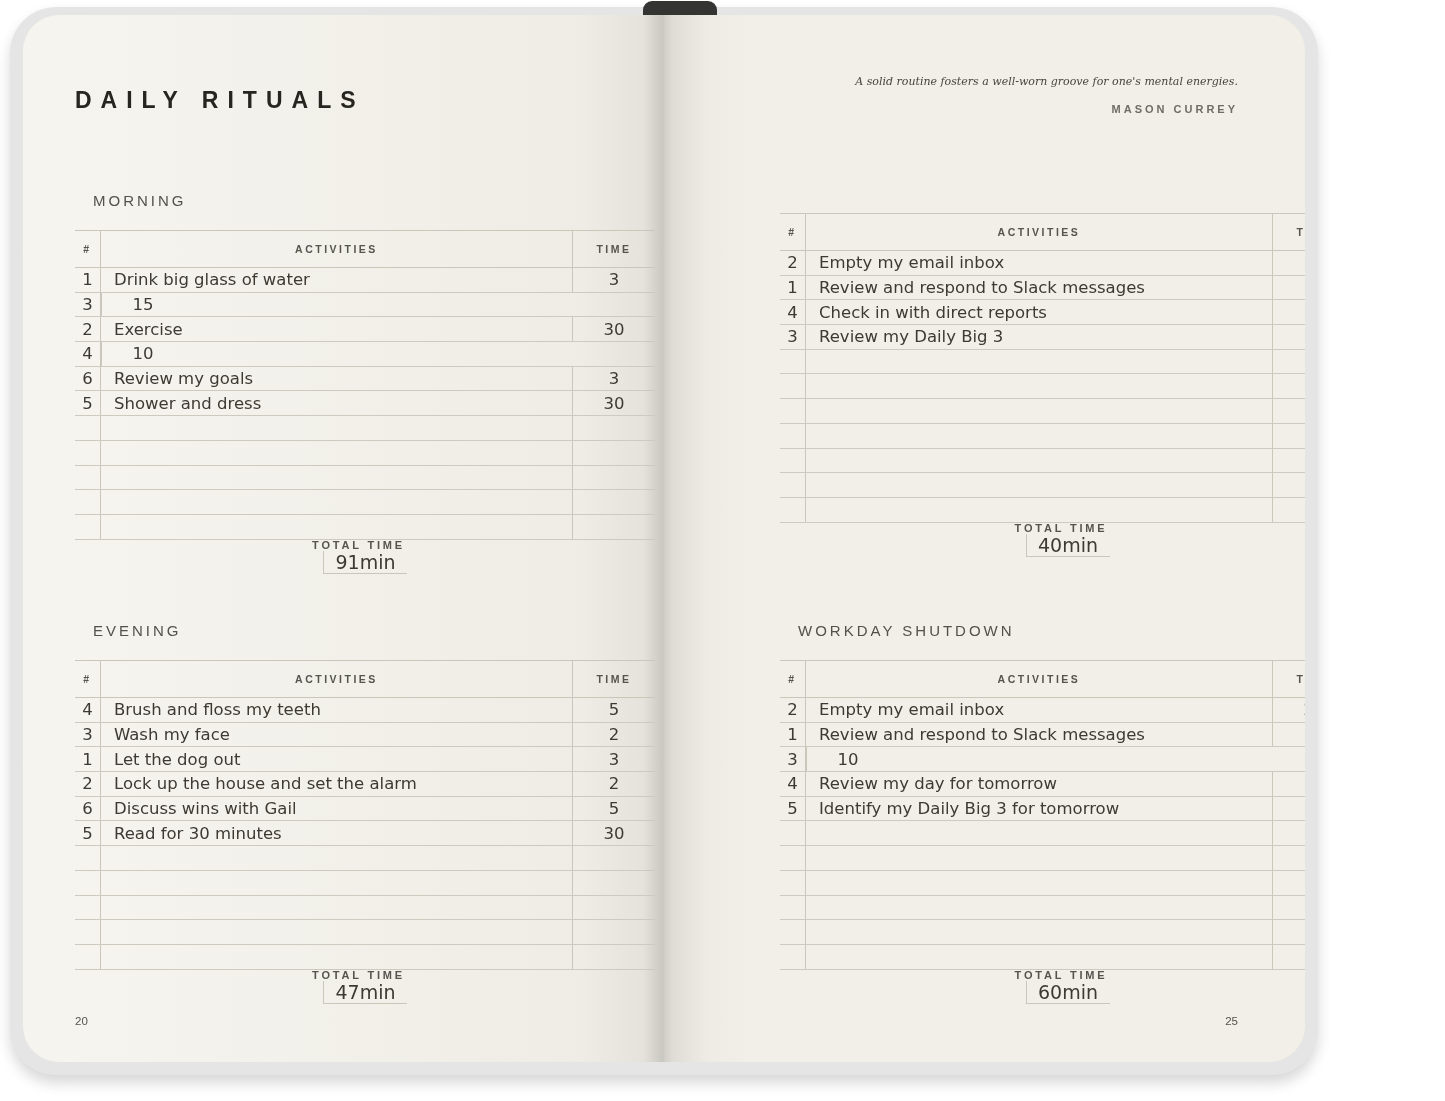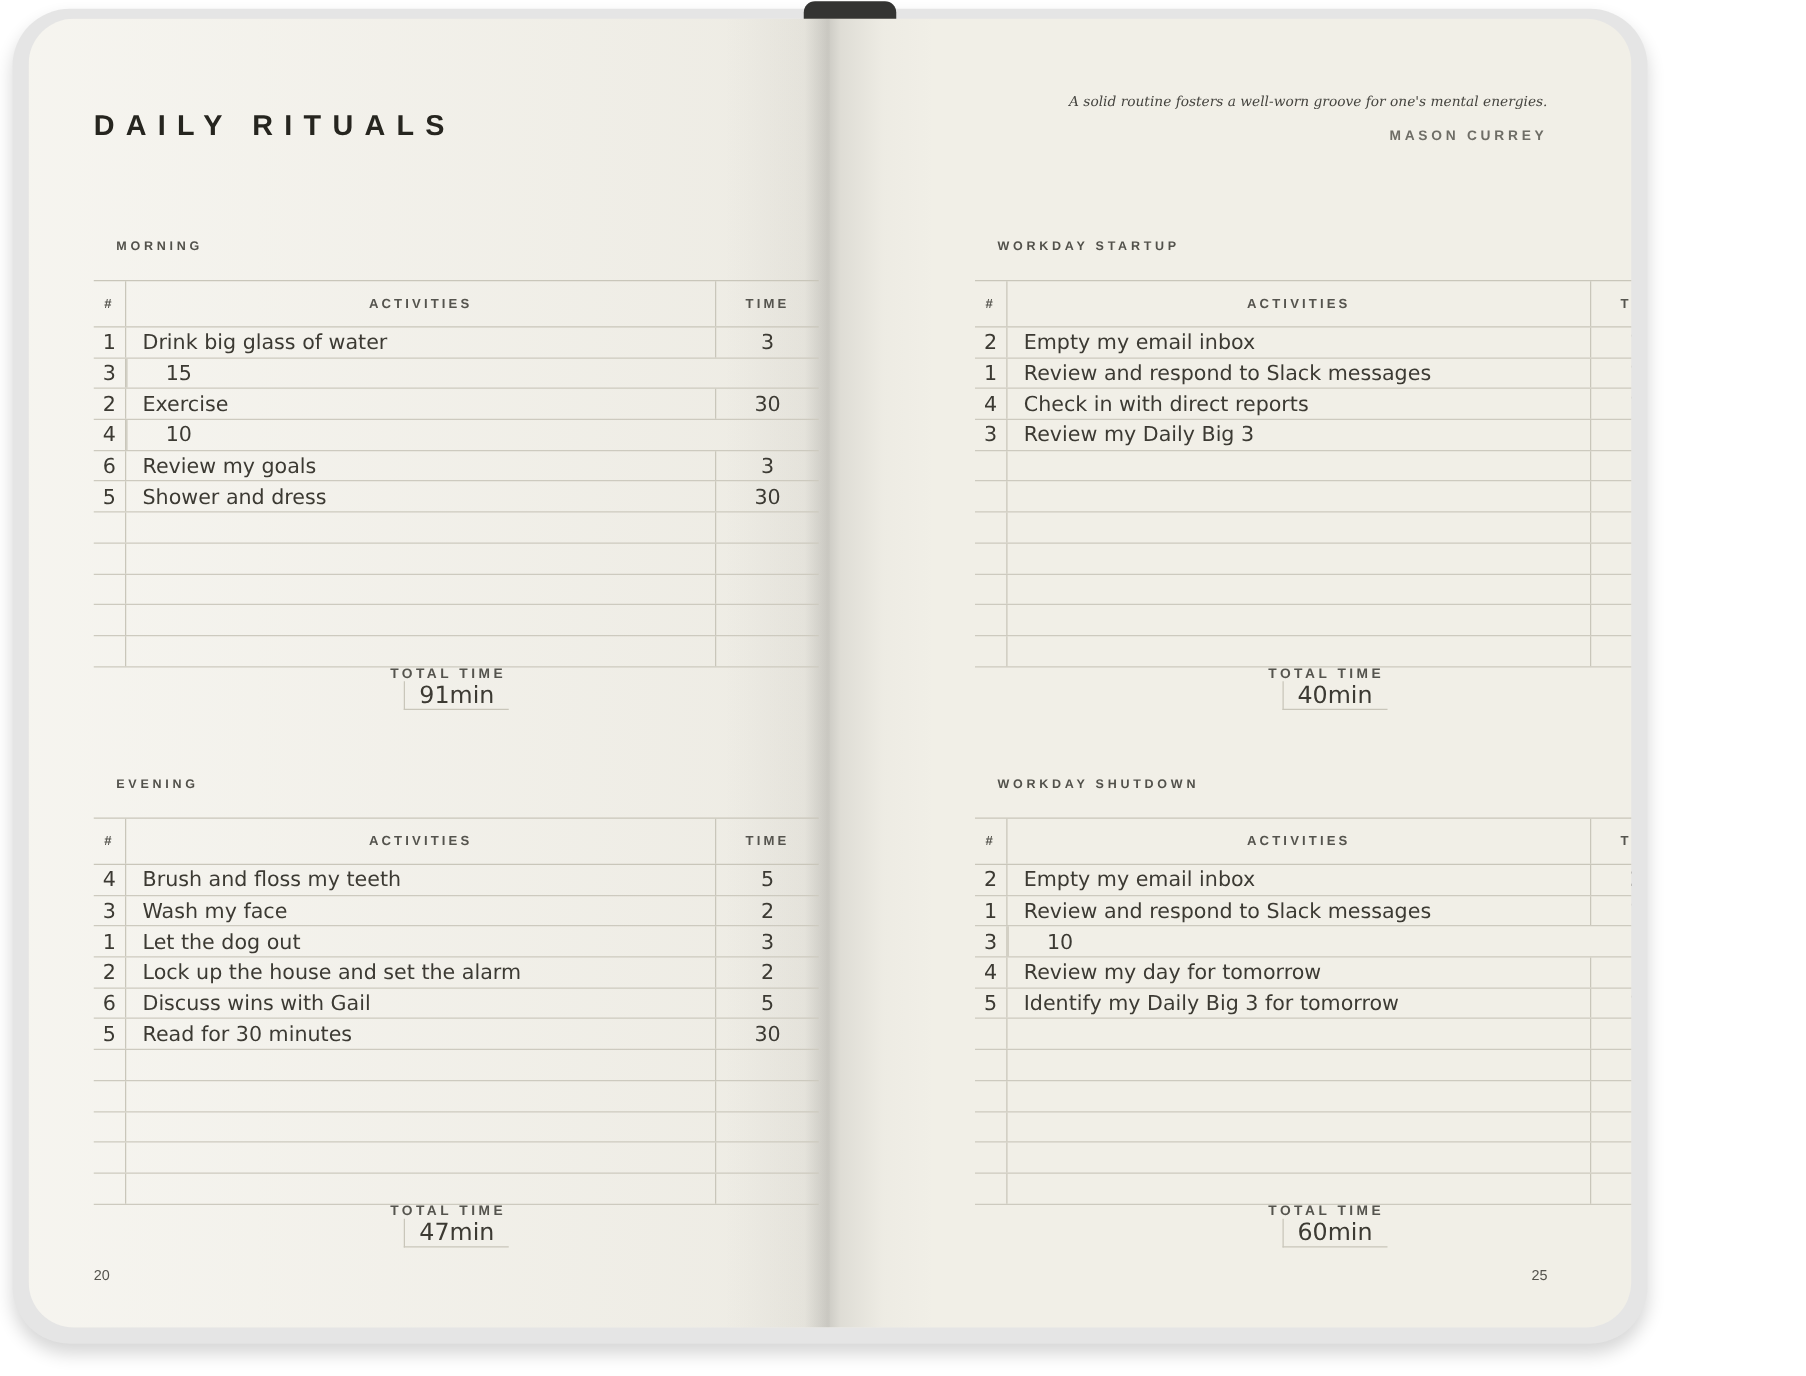--- a/index.html
+++ b/index.html
@@ -66,21 +66,21 @@
     font-family: "DejaVu Serif", serif;
     font-style: italic;
     font-size: 11px; color: #45443f;
   }
   .quote-attribution {
     margin-top: 15px;
     font-size: 11px; font-weight: 700;
     letter-spacing: 3px; color: #6e6d66;
   }
   .section-label {
-    font-size: 10px; font-weight: 700;
+    font-size: 15px; font-weight: 400;
     letter-spacing: 3px; color: #52514b; padding-left: 18px;
   }
   .page-number {
     position: absolute;
     font-size: 11.5px; color: #55544e;
   }
   #page-num-left  { left: 52px;  top: 1000px; }
   #page-num-right { right: 67px; top: 1000px; }
 
   
@@ -223,21 +223,20 @@
             </div>
           </div>
         <div class="tfoot">
           <span class="total-label">TOTAL TIME</span>
           <span class="total-value hand">91min</span>
         </div>
       </div>
     </div>
 
     <div class="section" id="sec-1">
-      <div class="section-label">WORKDAY STARTUP</div>
       <div class="rtable">
         <div class="thead">
           <span class="col-num">#</span>
           <span class="col-act">ACTIVITIES</span>
           <span class="col-time">TIME</span>
         </div>
         <div class="tbody">
             <div class="trow">
               <span class="col-num hand">2</span>
               <span class="col-act hand">Empty my email inbox</span>

